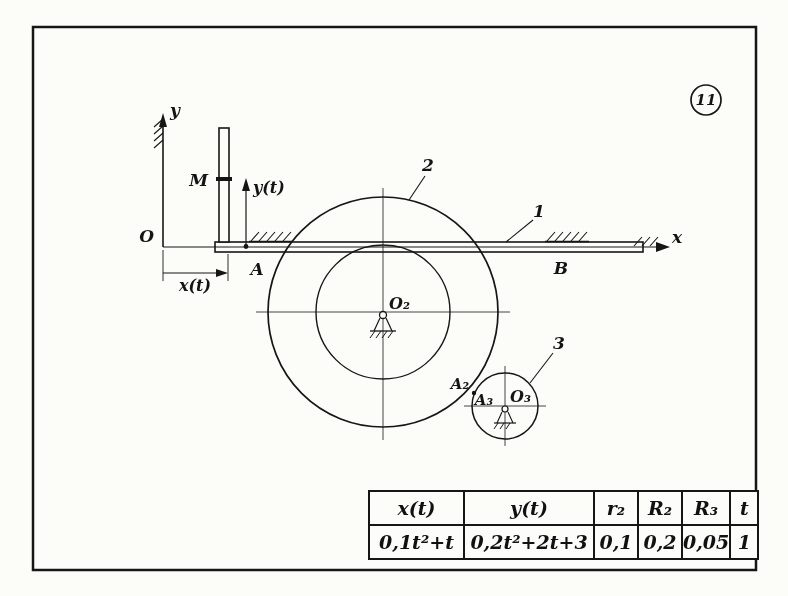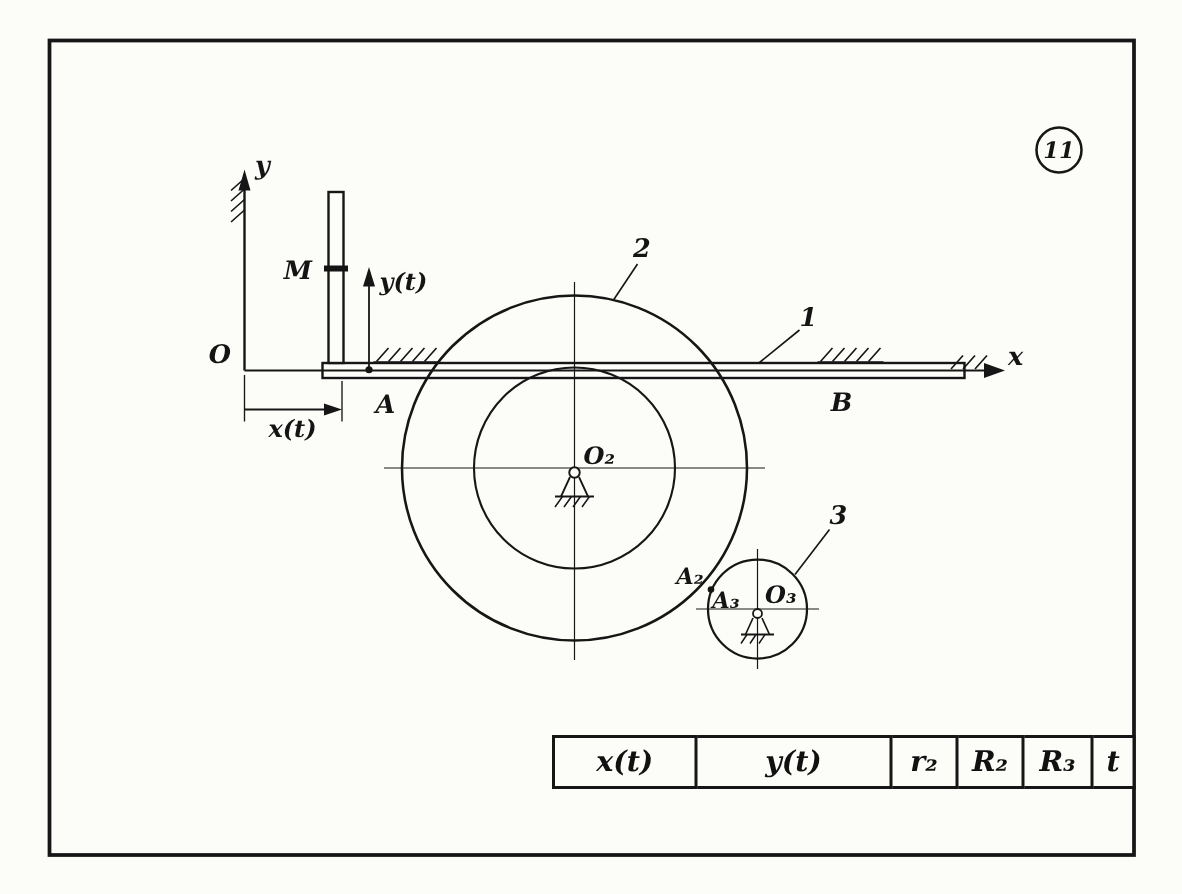--- a/index.html
+++ b/index.html
@@ -139,16 +139,24 @@
     </colgroup>
     <tbody>
       <tr>
         <td>x(t)</td>
         <td>y(t)</td>
         <td>r₂</td>
         <td>R₂</td>
         <td>R₃</td>
         <td>t</td>
       </tr>
+      <tr>
+        <td>0,1t²+t</td>
+        <td>0,2t²+2t+3</td>
+        <td>0,1</td>
+        <td>0,2</td>
+        <td>0,05</td>
+        <td>1</td>
+      </tr>
     </tbody>
   </table>
 
 </div>
 
 </body></html>

